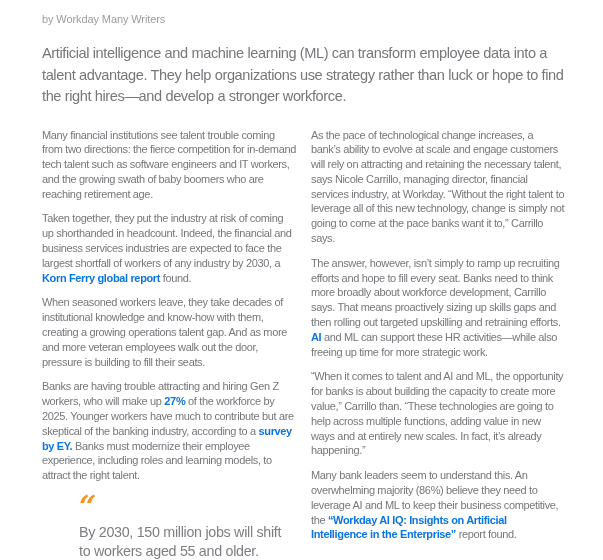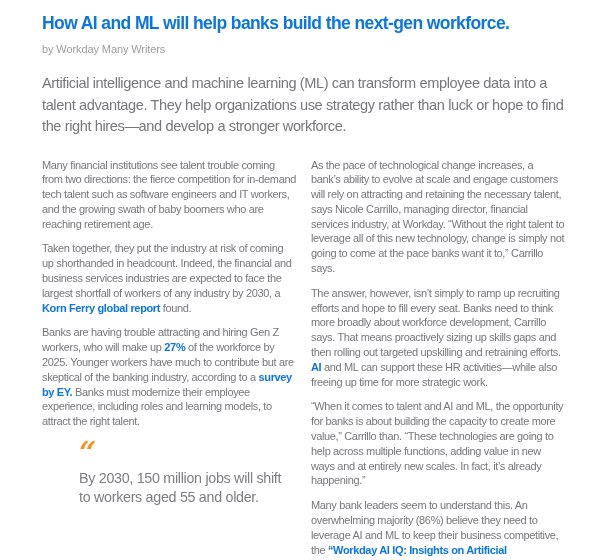--- a/index.html
+++ b/index.html
@@ -57,30 +57,30 @@
     font-size:14.3px;line-height:18.5px;letter-spacing:-0.3px;
     max-width:235px;
     margin:6px 0 0 0;
   }
 </style>
 </head>
 <body>
 
 <div class="page">
   <header>
-    <h1 class="title">How AI and ML will help banks build the next-gen workforce.</h1>
     <div class="byline">by Workday Many Writers</div>
     <p class="intro">Artificial intelligence and machine learning (ML) can transform employee data into a talent advantage. They help organizations use strategy rather than luck or hope to find the right hires—and develop a stronger workforce.</p>
   </header>
 
   <main class="columns">
     <div class="col">
       <div>
           <p class="body-p">Many financial institutions see talent trouble coming from two directions: the fierce competition for in-demand tech talent such as software engineers and IT workers, and the growing swath of baby boomers who are reaching retirement age.</p>
           <p class="body-p">Taken together, they put the industry at risk of coming up shorthanded in headcount. Indeed, the financial and business services industries are expected to face the largest shortfall of workers of any industry by 2030, a <a class="link">Korn Ferry global report</a> found.</p>
+          <p class="body-p">When seasoned workers leave, they take decades of institutional knowledge and know-how with them, creating a growing operations talent gap. And as more and more veteran employees walk out the door, pressure is building to fill their seats.</p>
           <p class="body-p">Banks are having trouble attracting and hiring Gen Z workers, who will make up <a class="link">27%</a> of the workforce by 2025. Younger workers have much to contribute but are skeptical of the banking industry, according to a <a class="link">survey by EY.</a> Banks must modernize their employee experience, including roles and learning models, to attract the right talent.</p>
         </div>
       <blockquote class="pull-quote">
         <span class="quote-mark">“</span>
         <p class="quote-text">By 2030, 150 million jobs will shift to workers aged 55 and older.</p>
       </blockquote>
     </div>
     <div class="col">
       <div>
           <p class="body-p">As the pace of technological change increases, a bank’s ability to evolve at scale and engage customers will rely on attracting and retaining the necessary talent, says Nicole Carrillo, managing director, financial services industry, at Workday. “Without the right talent to leverage all of this new technology, change is simply not going to come at the pace banks want it to,” Carrillo says.</p>

